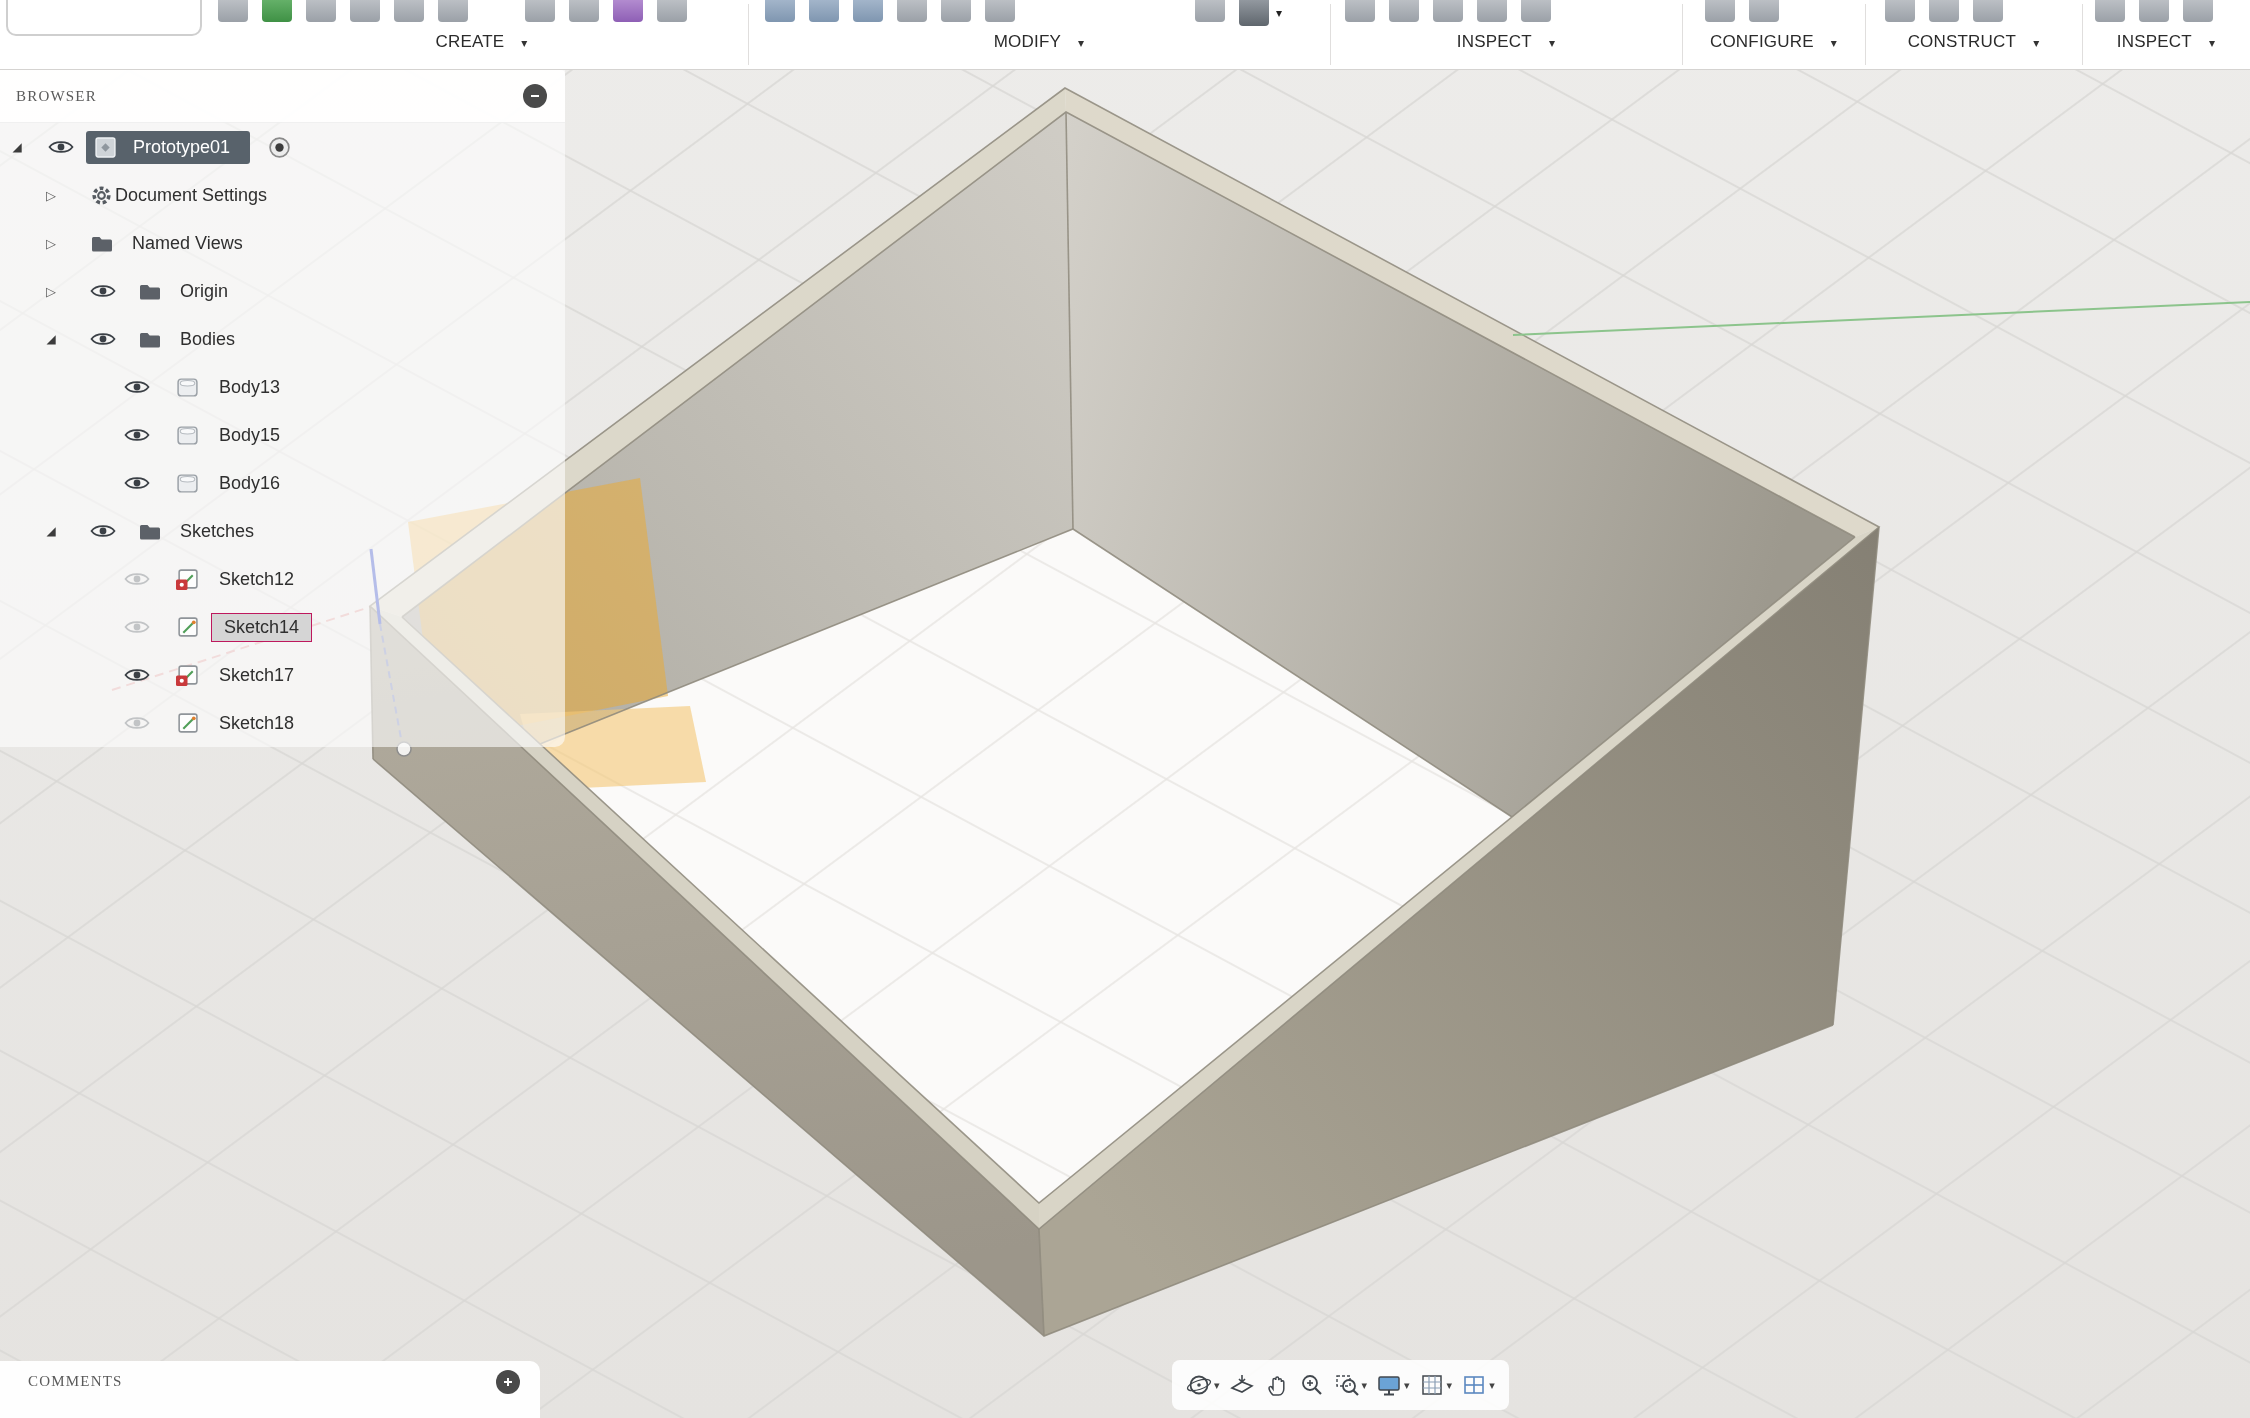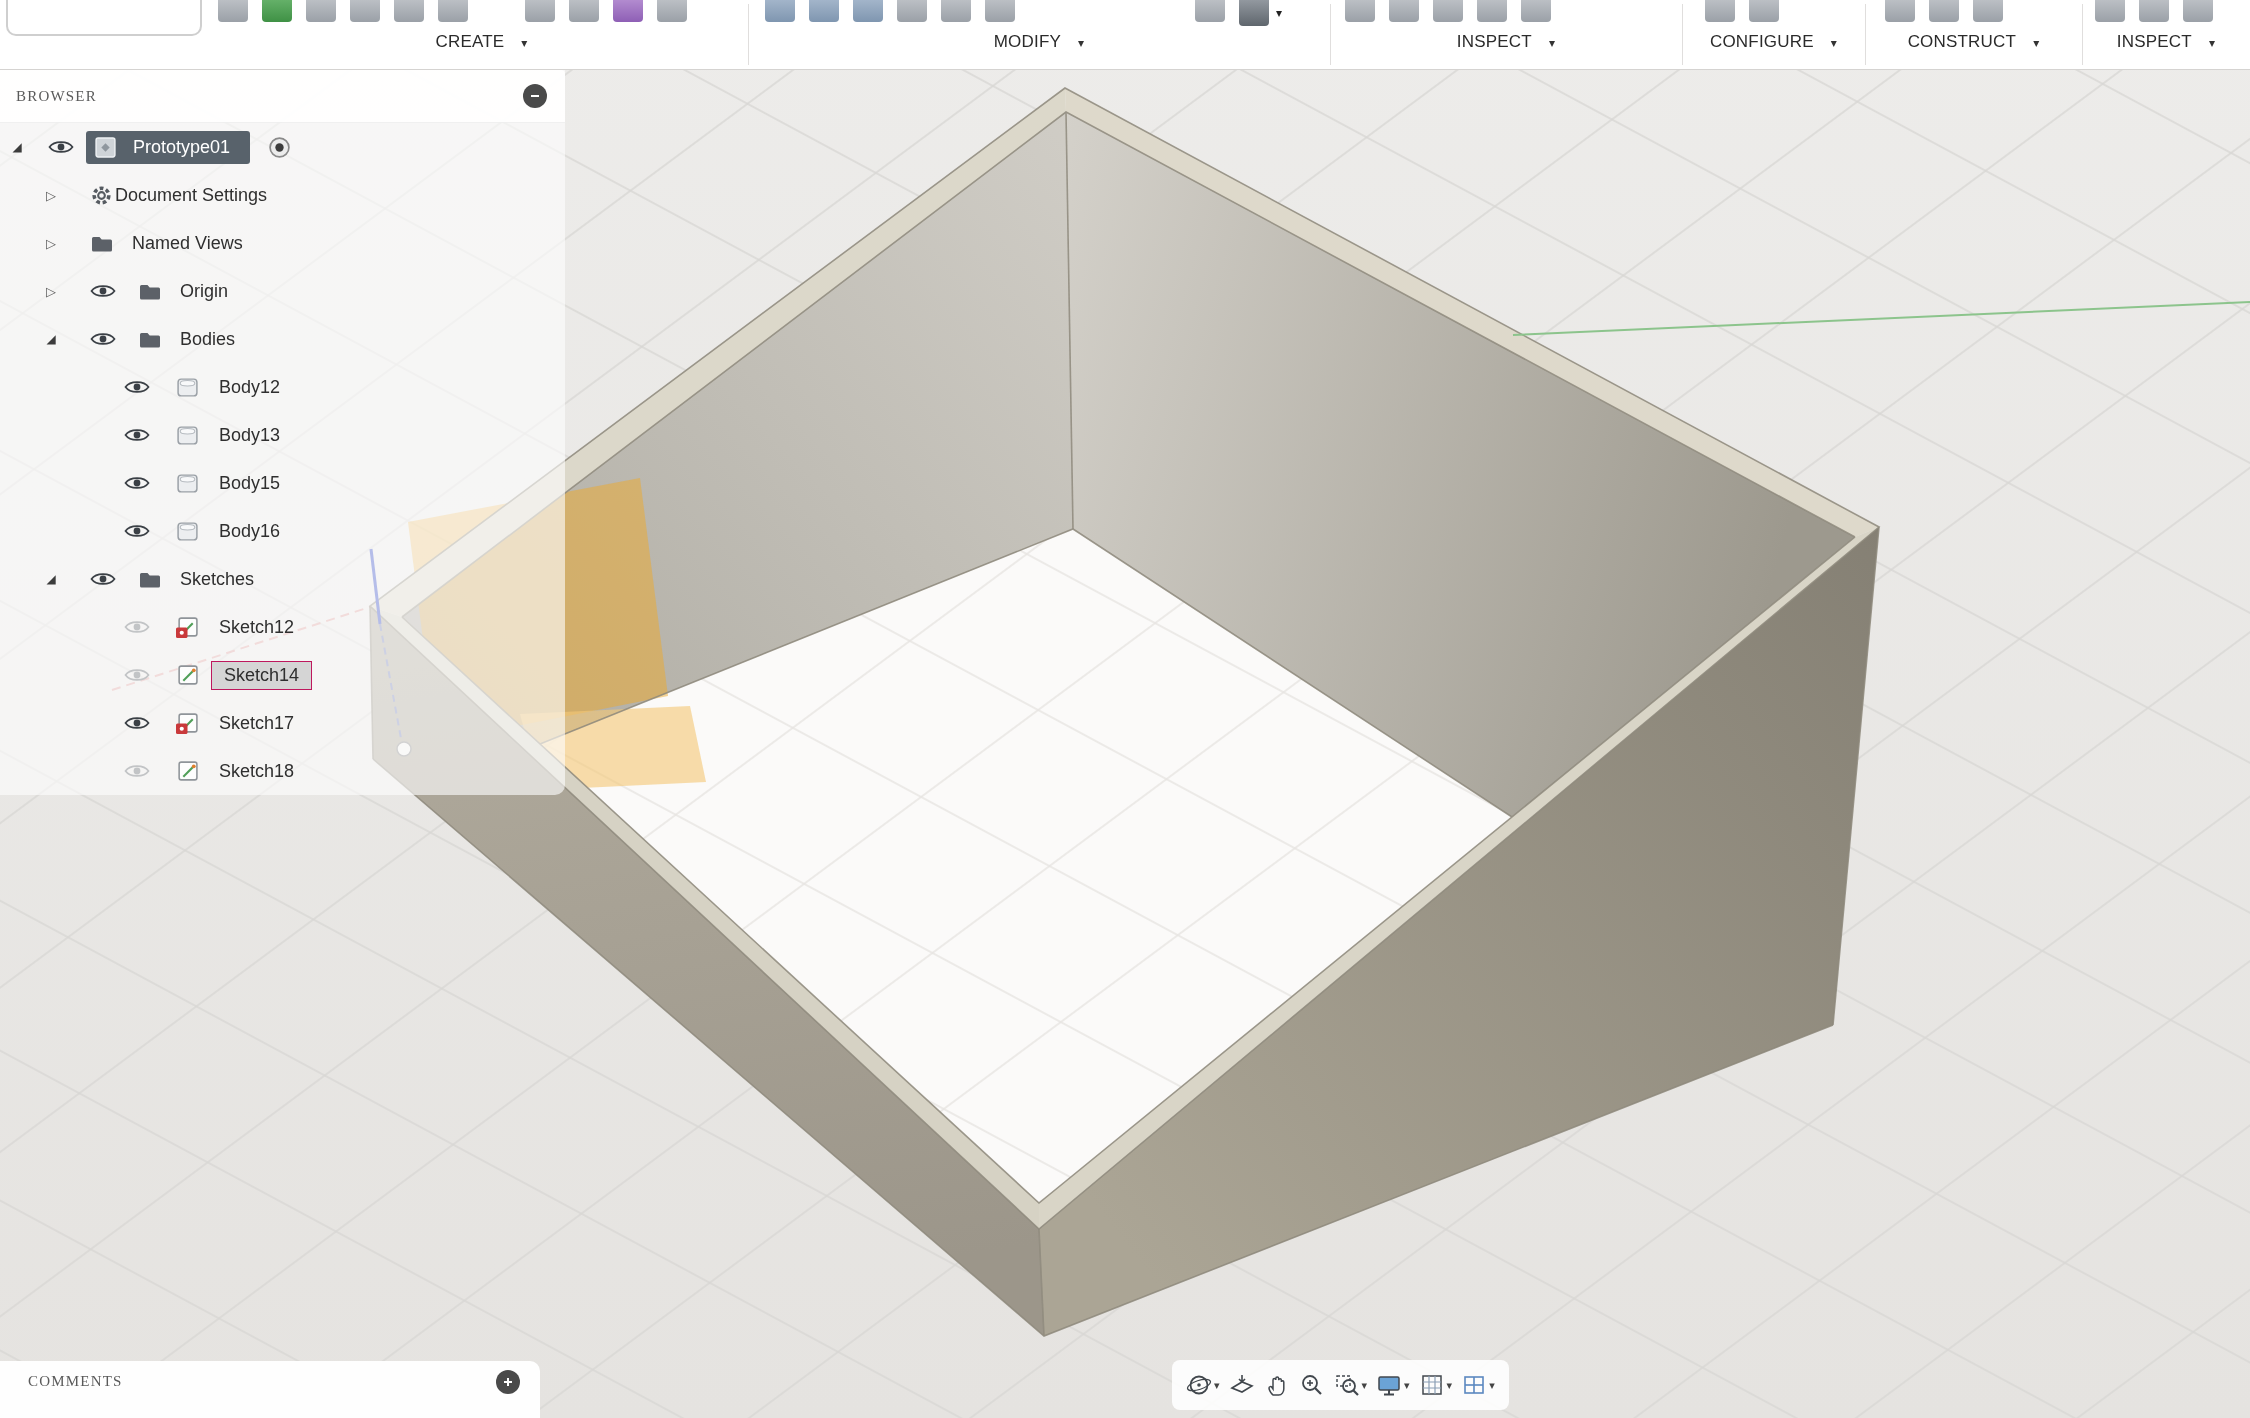--- a/index.html
+++ b/index.html
@@ -299,35 +299,20 @@
           </svg>
       </span>
       <span class="ico" style="margin-left:22px">
         <svg width="24" height="22" viewBox="0 0 24 22">
             <path d="M2 6.5 a1.5 1.5 0 0 1 1.5 -1.5 h6 l2.2 2.6 h8.8 a1.5 1.5 0 0 1 1.5 1.5 v9 a1.5 1.5 0 0 1 -1.5 1.5 h-17 a1.5 1.5 0 0 1 -1.5 -1.5 z" fill="#5c6168"></path>
           </svg>
       </span>
       <span class="lbl" style="margin-left:18px">Bodies</span>
     </div>
 
-    <div class="row">
-      <span class="eye on" style="margin-left:124px">
-        <svg width="26" height="18" viewBox="0 0 26 18">
-            <path d="M1.5 9 C6 2.5 20 2.5 24.5 9 C20 15.5 6 15.5 1.5 9 Z" fill="none" stroke="currentColor" stroke-width="1.7"></path>
-            <circle cx="13" cy="9" r="3.4" fill="currentColor"></circle>
-          </svg>
-      </span>
-      <span class="ico" style="margin-left:26px">
-        <svg width="23" height="23" viewBox="0 0 22 22">
-            <rect x="2" y="3" width="18" height="16" rx="3" fill="#eceef0" stroke="#9aa0a6" stroke-width="1.4"></rect>
-            <ellipse cx="11" cy="7" rx="7" ry="2.6" fill="#f8f9fa" stroke="#b6bbc0" stroke-width="1"></ellipse>
-          </svg>
-      </span>
-      <span class="lbl" style="margin-left:20px">Body12</span>
-    </div>
 
     <div class="row">
       <span class="eye on" style="margin-left:124px">
         <svg width="26" height="18" viewBox="0 0 26 18">
             <path d="M1.5 9 C6 2.5 20 2.5 24.5 9 C20 15.5 6 15.5 1.5 9 Z" fill="none" stroke="currentColor" stroke-width="1.7"></path>
             <circle cx="13" cy="9" r="3.4" fill="currentColor"></circle>
           </svg>
       </span>
       <span class="ico" style="margin-left:26px">
         <svg width="23" height="23" viewBox="0 0 22 22">

